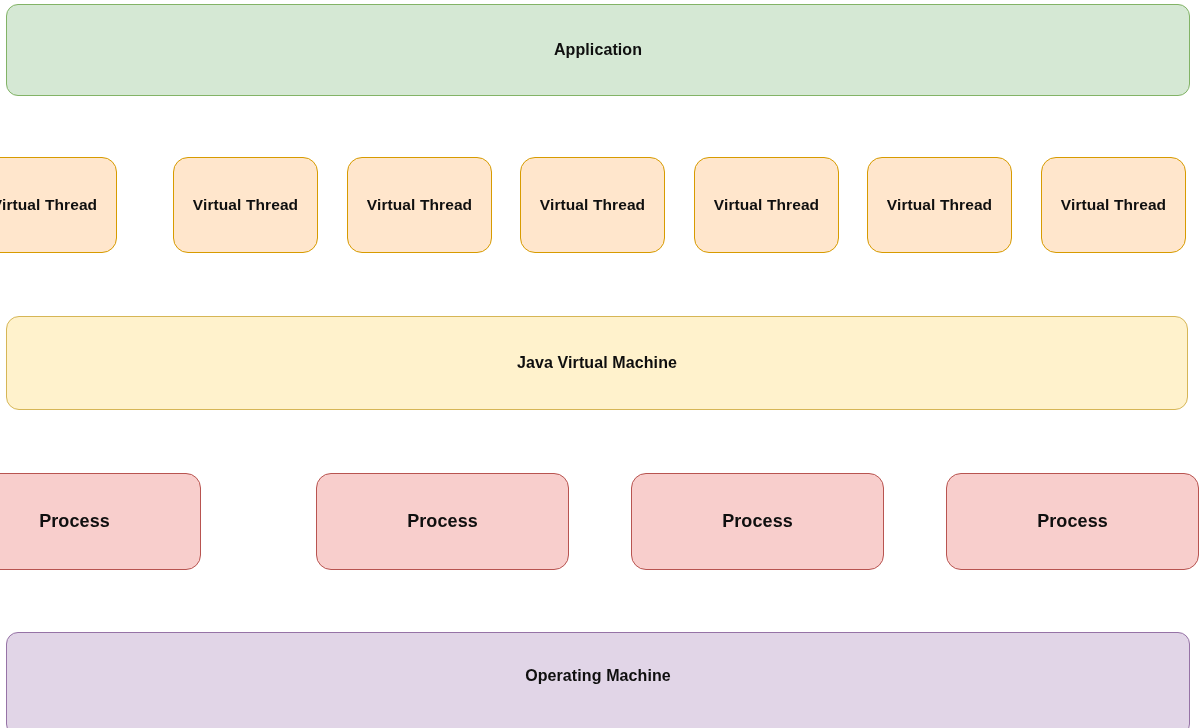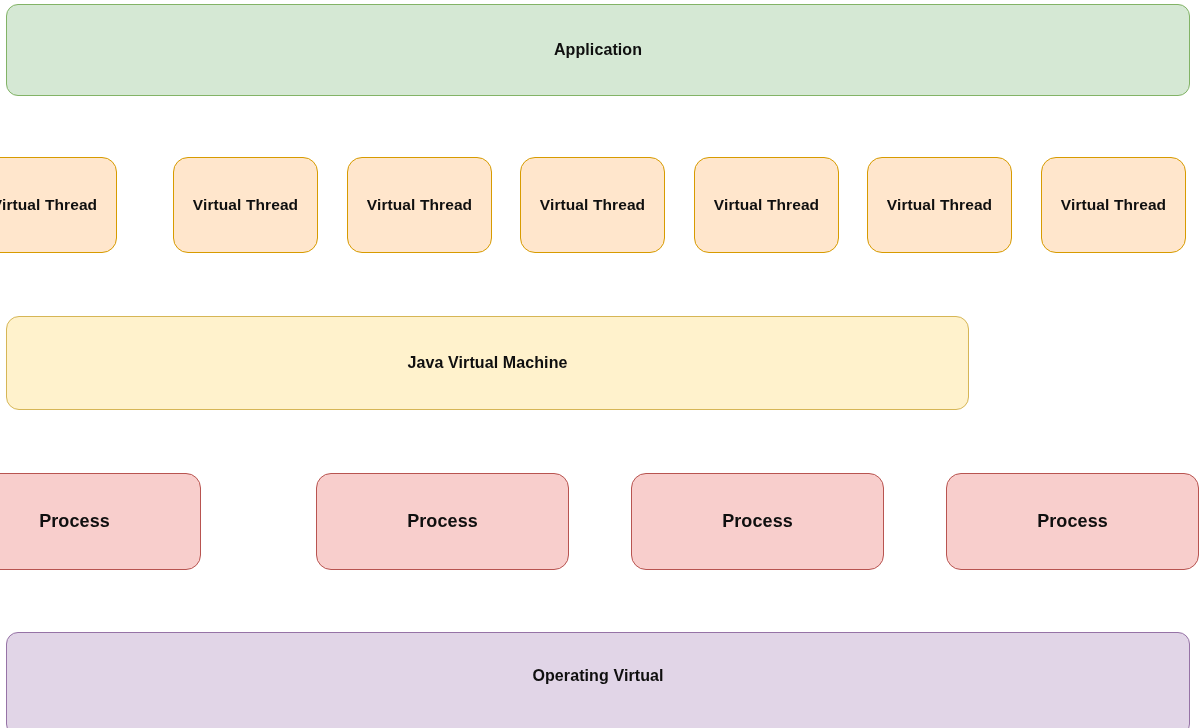--- a/index.html
+++ b/index.html
@@ -61,21 +61,21 @@
     background: #ffe6cc;
     border-color: #d79b00;
     border-radius: 15px;
   }
   .vthread .label { font-size: 15.5px; }
 
   
   .layer-jvm {
     left: 6px;
     top: 316px;
-    width: 963px;
+    width: 1182px;
     height: 94px;
     background: #fff2cc;
     border-color: #d6b656;
     border-radius: 13px;
   }
   .layer-jvm .label { font-size: 16px; }
 
   
   .process {
     top: 473px;
@@ -145,16 +145,16 @@
     <span class="label">Process</span>
   </div>
   <div class="node process" style="left:631px;">
     <span class="label">Process</span>
   </div>
   <div class="node process" style="left:946px;">
     <span class="label">Process</span>
   </div>
 
   <div class="node layer-os">
-    <span class="label">Operating Virtual</span>
+    <span class="label">Operating Machine</span>
   </div>
 
 </div>
 
 </body></html>

